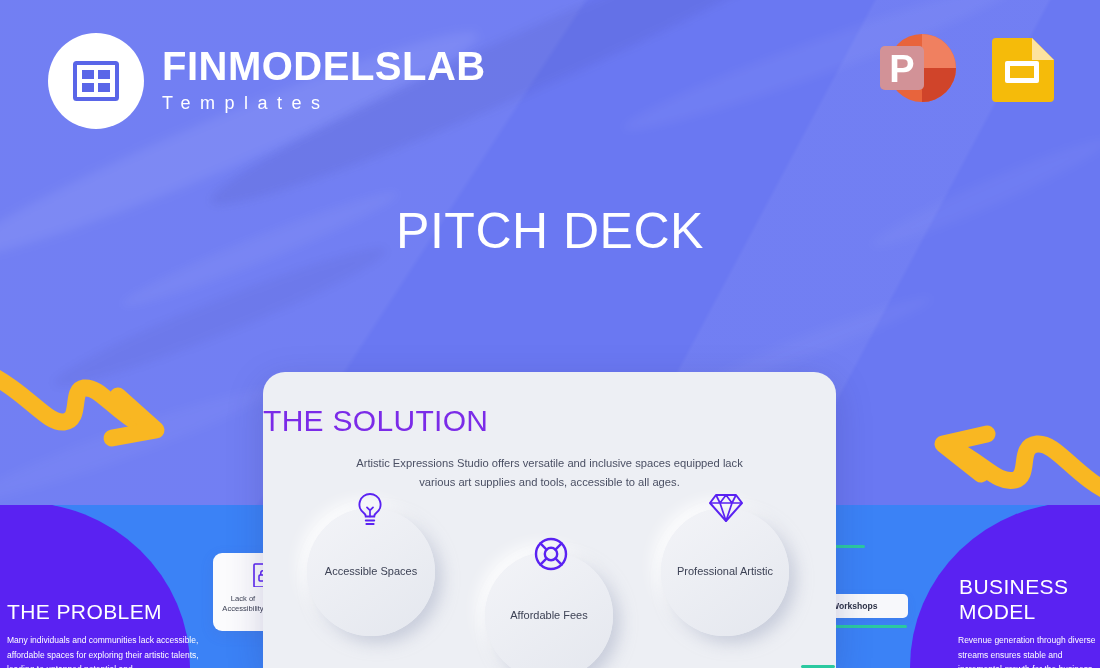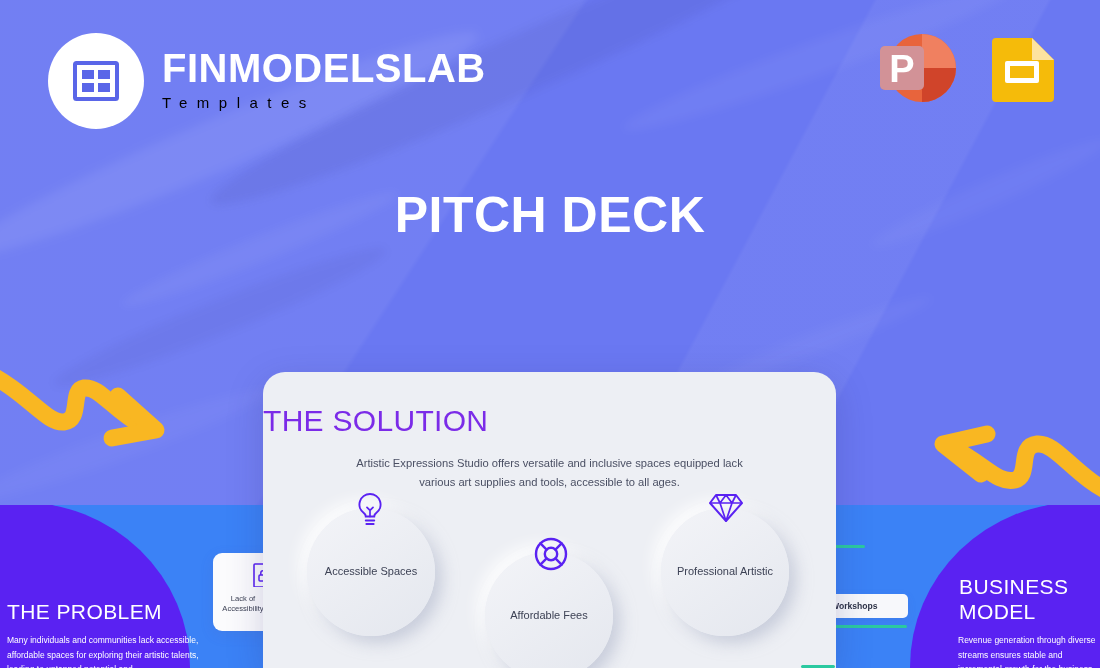--- a/index.html
+++ b/index.html
@@ -47,36 +47,36 @@
     display:flex; align-items:center; justify-content:center;
     flex:0 0 auto;
   }
   .logo-mark { width:46px; height:40px; }
   .logo-text { display:flex; flex-direction:column; justify-content:center; }
   .logo-title {
     color:#fff; font-weight:bold; font-size:40px; letter-spacing:.5px;
     line-height:1; font-family:"Liberation Sans", sans-serif;
   }
   .logo-sub {
-    color:#000000; font-size:15px; letter-spacing:9.5px; line-height:1.5;
+    color:#ffffff; font-size:18px; letter-spacing:9.5px; line-height:1.5;
     margin-top:4px; font-weight:400;
   }
 
   
   .format-icons { position:absolute; right:40px; top:22px; display:flex; align-items:center; gap:22px;}
   .ppt-icon { position:relative; width:92px; height:92px; }
   .gslides-icon { width:76px; height:76px; }
 
   
   .headline { position:absolute; left:0; right:0; top:185px; text-align:center; }
   .headline .l1 {
     color:#fff; font-size:53px; font-weight:bold; letter-spacing:-.5px; line-height:1.12;
   }
   .headline .l2 {
-    color:#fff; font-size:50px; font-weight:bold; letter-spacing:.5px; line-height:1.2; 
+    color:#fff; font-size:50px; font-weight:normal; letter-spacing:.5px; line-height:1.2; margin-top:16px;
   }
 
   
   .arrow-left { position:absolute; left:-12px; top:352px; width:190px; height:100px;}
   .arrow-right { position:absolute; right:-10px; top:424px; width:185px; height:96px;}
 
   
   .side-slide {
     position:absolute; top:505px; height:163px; width:272px;
     background:#3b82f6; overflow:hidden;

